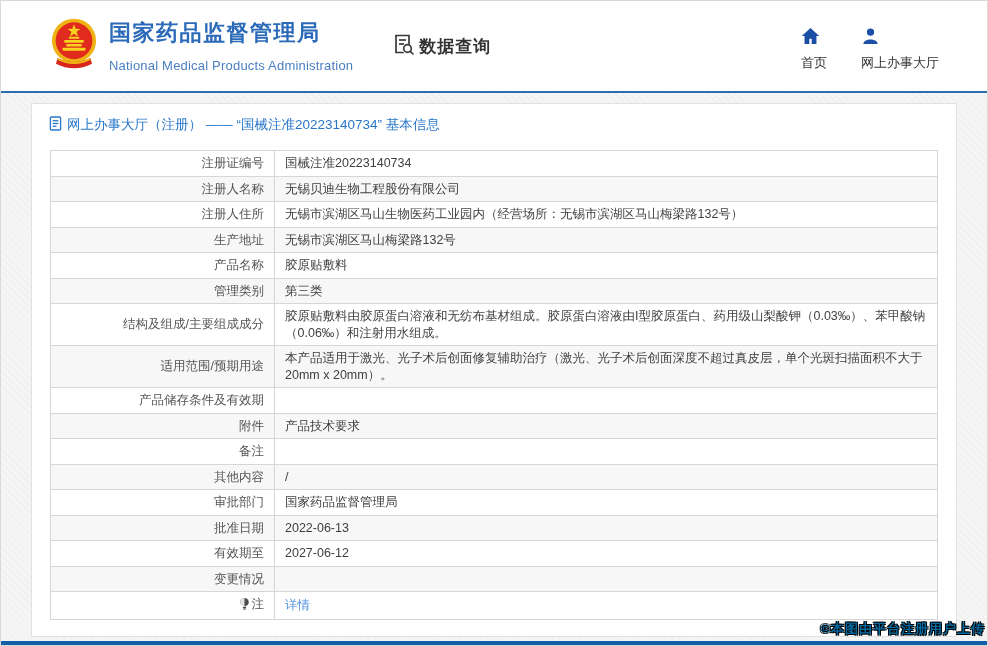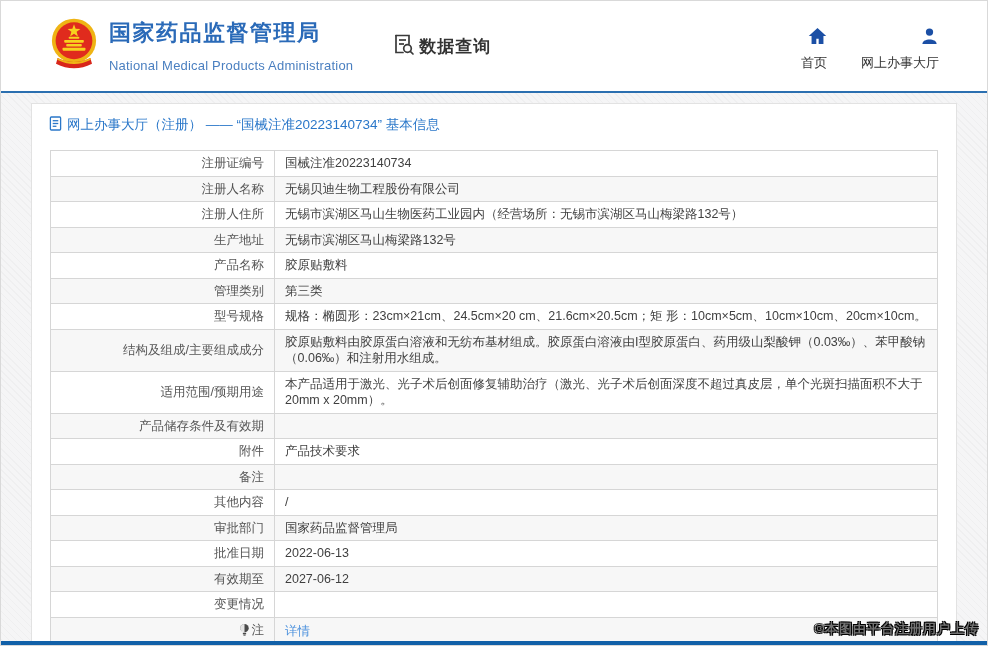--- a/index.html
+++ b/index.html
@@ -53,21 +53,21 @@
   .header-nav {
     position: absolute;
     right: 48px;
     top: 26px;
     display: flex;
     gap: 34px;
   }
   .nav-item {
     display: flex;
     flex-direction: column;
-    align-items: flex-end;
+    align-items: flex-start;
     gap: 5px;
     cursor: pointer;
   }
   .nav-item .nav-label { font-size: 13px; color: #333333; }
 
   
   .panel {
     margin: 10px 30px 0 30px;
     background: #ffffff;
     border: 1px solid #e2e2e2;
@@ -106,25 +106,25 @@
   .info-table td.value-cell { color: #3f3f3f; }
   .info-table td.value-cell a {
     color: #4a90dd;
     text-decoration: none;
   }
   .bulb-icon { display: inline-block; vertical-align: -2px; margin-right: 2px; }
 
   
   .watermark {
     position: absolute;
-    right: 8px;
+    right: 2px;
     bottom: 7px;
     font-size: 13px;
     font-weight: bold;
-    color: #737373;
+    color: #0369a1;
     letter-spacing: 1px;
     text-shadow: -1px -1px 0 #000, 1px -1px 0 #000, -1px 1px 0 #000, 1px 1px 0 #000;
   }
   .bottom-bar {
     position: absolute;
     left: 0;
     bottom: 0;
     width: 100%;
     height: 4px;
     background: #1160a8;
@@ -222,24 +222,20 @@
         </tr>
         <tr>
           <td class="label-cell">产品名称</td>
           <td class="value-cell">胶原贴敷料</td>
         </tr>
         <tr>
           <td class="label-cell">管理类别</td>
           <td class="value-cell">第三类</td>
         </tr>
         <tr>
-          <td class="label-cell">型号规格</td>
-          <td class="value-cell">规格：椭圆形：23cm×21cm、24.5cm×20 cm、21.6cm×20.5cm；矩 形：10cm×5cm、10cm×10cm、20cm×10cm。</td>
-        </tr>
-        <tr>
           <td class="label-cell">结构及组成/主要组成成分</td>
           <td class="value-cell">胶原贴敷料由胶原蛋白溶液和无纺布基材组成。胶原蛋白溶液由I型胶原蛋白、药用级山梨酸钾（0.03‰）、苯甲酸钠（0.06‰）和注射用水组成。</td>
         </tr>
         <tr>
           <td class="label-cell">适用范围/预期用途</td>
           <td class="value-cell">本产品适用于激光、光子术后创面修复辅助治疗（激光、光子术后创面深度不超过真皮层，单个光斑扫描面积不大于20mm x 20mm）。</td>
         </tr>
         <tr>
           <td class="label-cell">产品储存条件及有效期</td>
           <td class="value-cell"></td>

